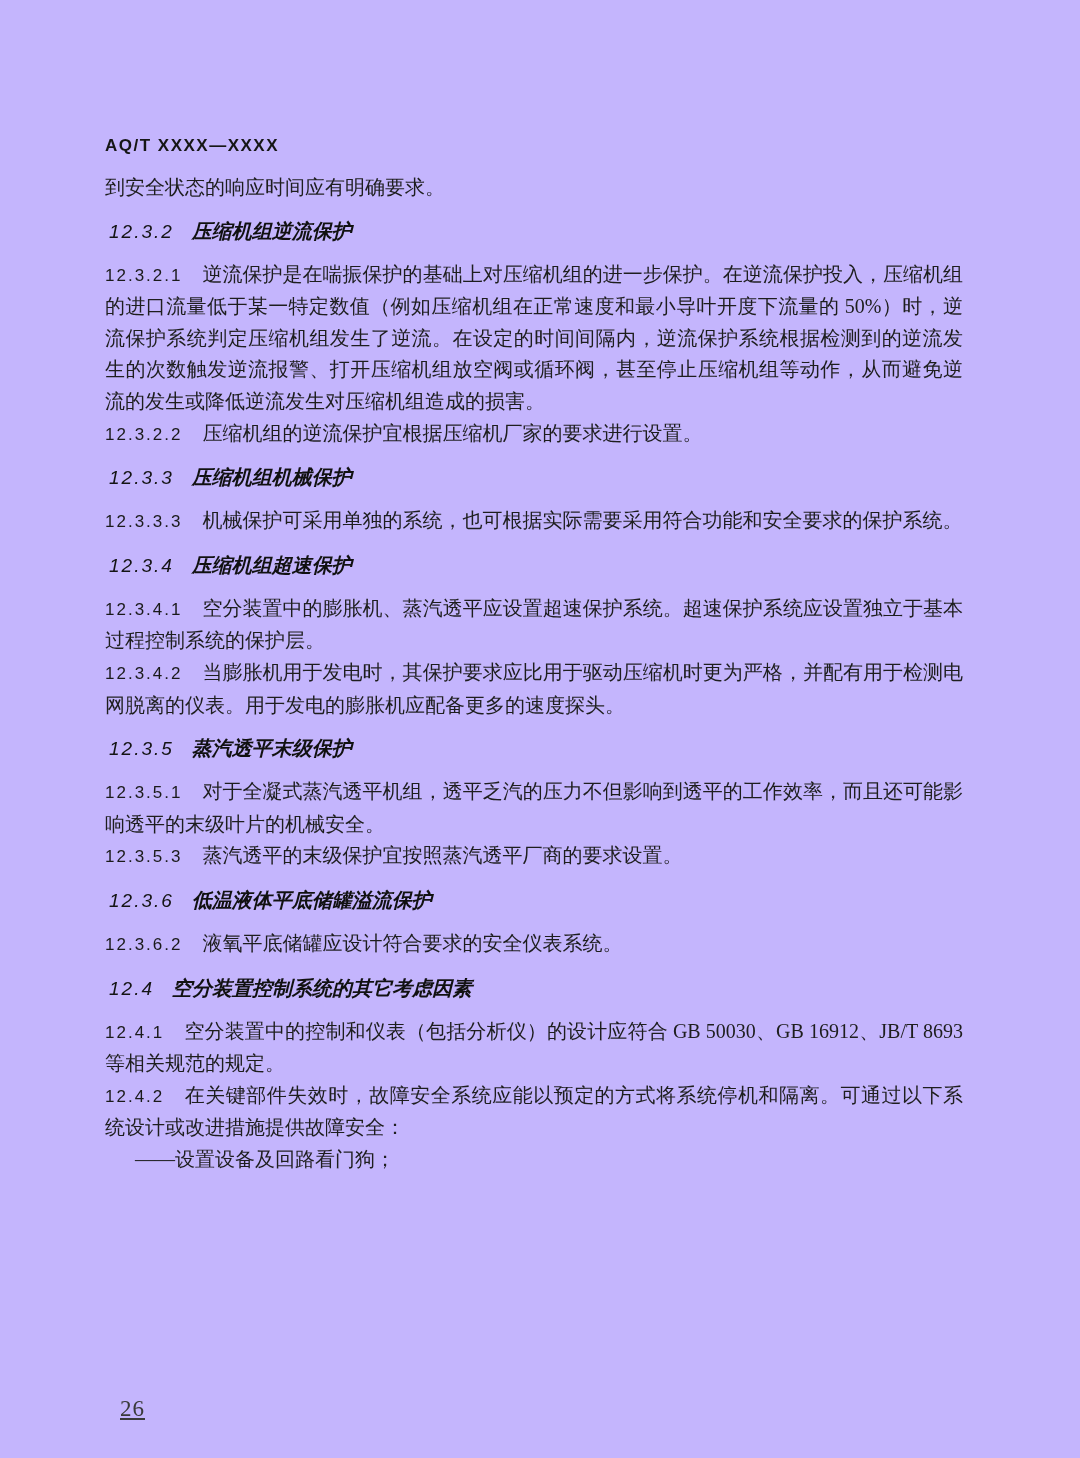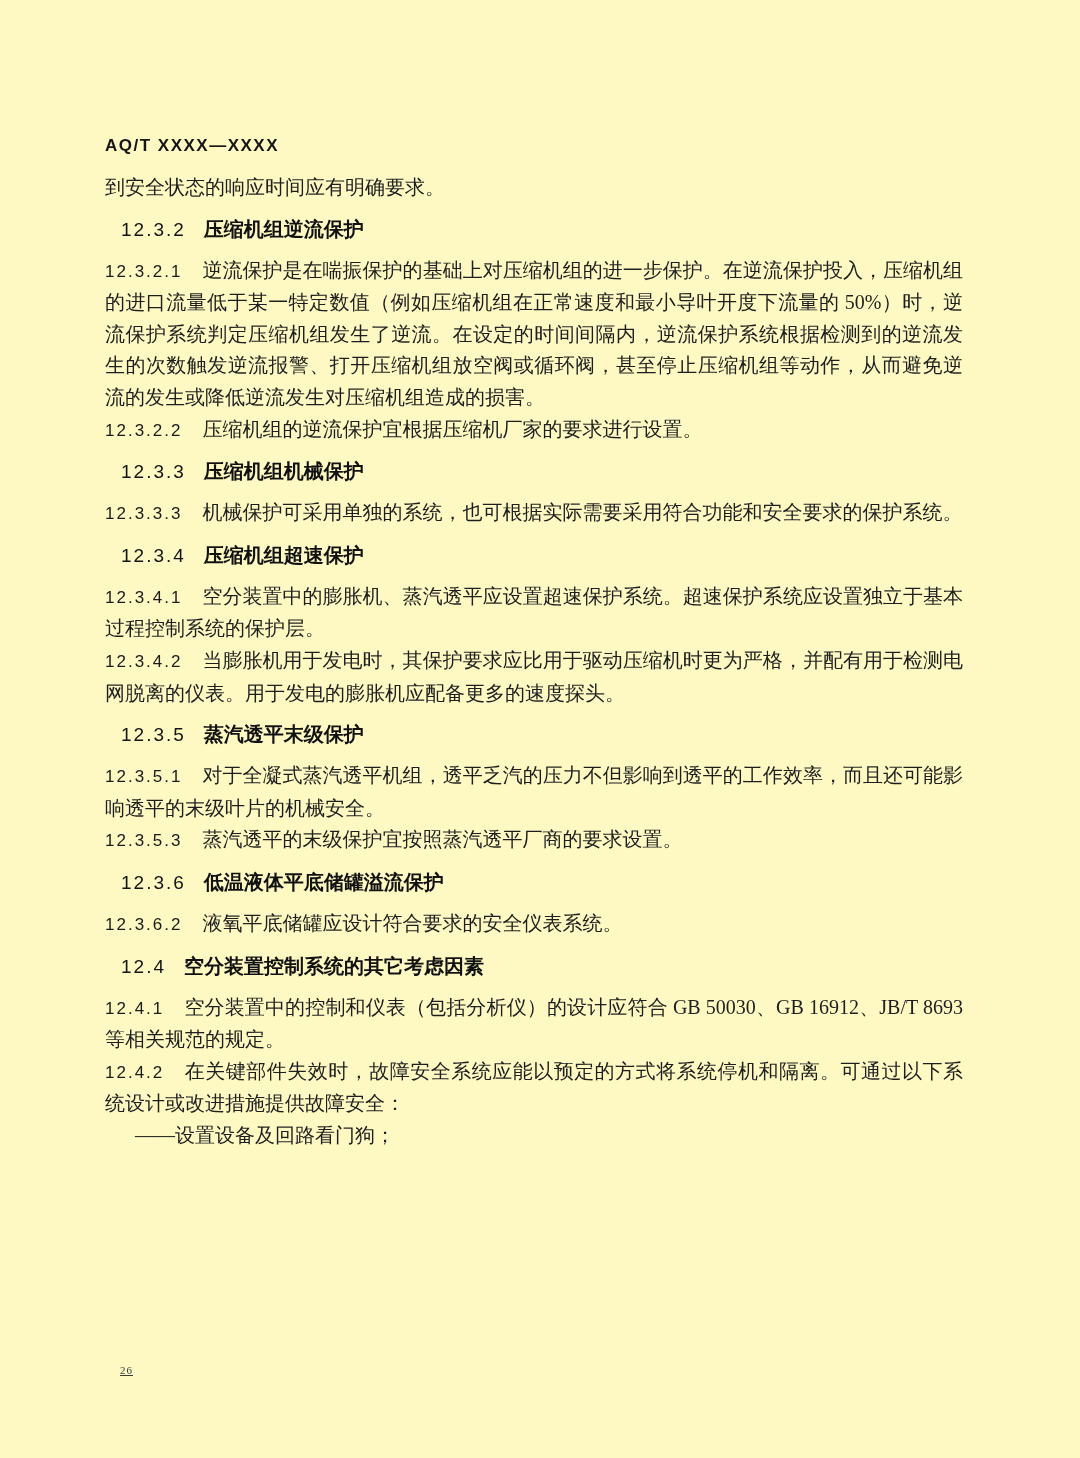--- a/index.html
+++ b/index.html
@@ -4,21 +4,21 @@
 <style>
   html, body {
     margin: 0;
     padding: 0;
     background: #ffffff;
   }
   .page {
     position: relative;
     width: 1080px;
     height: 1458px;
-    background: #fef9c3;
+    background: #c4b5fd;
     overflow: hidden;
     font-family: "Liberation Serif", "DejaVu Serif", serif;
     color: #1e1e1e;
   }
   .doc-header {
     position: absolute;
     top: 136px;
     left: 105px;
     font-family: "Liberation Sans", "DejaVu Sans", sans-serif;
     font-weight: 600;
@@ -40,24 +40,25 @@
     word-break: break-all;
   }
   .para .num {
     font-family: "Liberation Sans", "DejaVu Sans", sans-serif;
     font-size: 17px;
     letter-spacing: 2px;
     margin-right: 20px;
     color: #1a1a1a;
   }
   .heading {
-    margin: 11px 0 11px 16px;
+    margin: 11px 0 11px 4px;
     font-size: 20px;
-    line-height: 28px;
+    line-height: 33px;
     font-family: "Liberation Sans", "DejaVu Sans", sans-serif;
+    font-style: italic;
   }
   .heading .num {
     font-weight: 500;
     font-size: 19px;
     letter-spacing: 2px;
     margin-right: 18px;
     color: #141414;
   }
   .heading .txt {
     font-weight: bold;
@@ -65,22 +66,22 @@
   }
   .dash-item {
     margin: 0;
     padding-left: 30px;
     font-size: 20px;
     line-height: 31.6px;
   }
   .page-footer {
     position: absolute;
     left: 120px;
-    top: 1364px;
-    font-size: 11px;
+    top: 1396px;
+    font-size: 23px;
     letter-spacing: 1px;
     color: #3a3a3a;
     text-decoration: underline;
   }
 </style>
 </head>
 <body>
 
 <div class="page">
   <div class="doc-header">AQ/T XXXX—XXXX</div>

